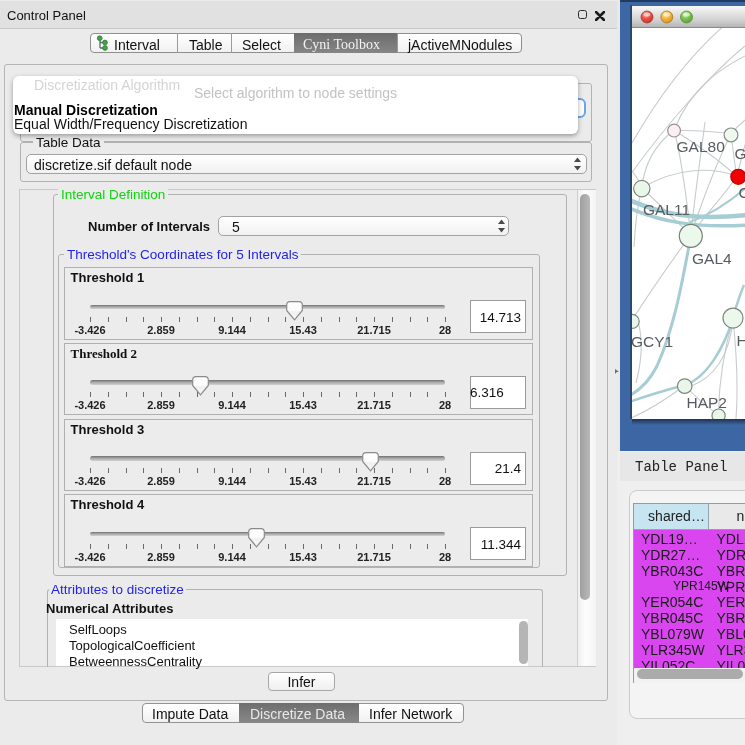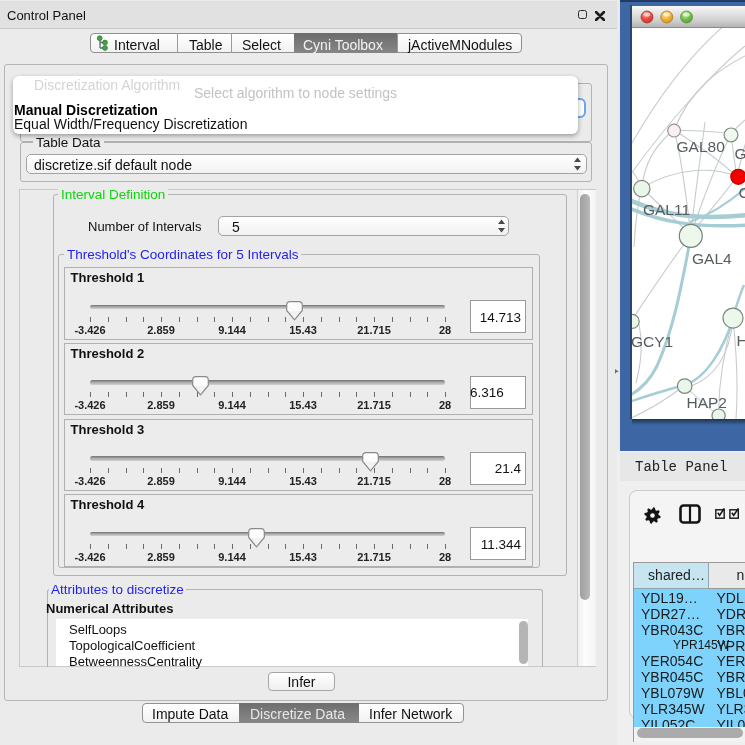--- a/index.html
+++ b/index.html
@@ -26,21 +26,21 @@
 <div class="abs" style="left:397px;top:33px;width:1px;height:20px;background:#9a9a9a;"></div>
 <svg class="abs" style="left:95px;top:34px;" width="14" height="18" viewBox="0 0 14 18">
  <path d="M5 5 L5 14 M5 8.5 L10 8.5 M5 14 L10 14" stroke="#5a6b7a" stroke-width="1.3" fill="none"></path>
  <circle cx="4.7" cy="4.2" r="2.4" fill="#4aa04a" stroke="#2e7d32" stroke-width="0.8"></circle>
  <circle cx="10" cy="8.5" r="2.4" fill="#4aa04a" stroke="#2e7d32" stroke-width="0.8"></circle>
  <circle cx="10" cy="14" r="2.4" fill="#4aa04a" stroke="#2e7d32" stroke-width="0.8"></circle>
 </svg>
 <div class="abs" style="left:114px;top:36.5px;font-size:14px;color:#111;">Interval</div>
 <div class="abs" style="left:189px;top:36.5px;font-size:14px;color:#111;">Table</div>
 <div class="abs" style="left:242px;top:36.5px;font-size:14px;color:#111;">Select</div>
-<div class="abs" style="left:303px;top:36.5px;font-size:14px;color:#f2f2f2;">Cyni Toolbox</div>
+<div class="abs" style="left:303px;top:36.5px;font-size:14px;color:#f2f2f2;font-family:Liberation Serif, serif;">Cyni Toolbox</div>
 <div class="abs" style="left:408px;top:36.5px;font-size:14px;color:#111;">jActiveMNodules</div>
 
 <div class="abs" style="left:4px;top:64px;width:604px;height:637px;border:1px solid #b5b5b5;border-radius:3px;box-sizing:border-box;background:#ebebeb;"></div>
 
 <div class="abs" style="left:20px;top:83px;width:572px;height:59px;border:1px solid #b2b2b2;border-radius:3px;box-sizing:border-box;"></div>
 <div class="abs" style="left:538px;top:98px;width:48px;height:20px;border:2.5px solid #6aa5e8;border-radius:6px;background:#fff;box-sizing:border-box;"></div>
 
 <div class="abs" style="left:20px;top:142px;width:572px;height:40px;border:1px solid #b2b2b2;border-radius:3px;box-sizing:border-box;"></div>
 <div class="abs" style="left:33px;top:135px;font-size:13.5px;color:#111;background:#ebebeb;padding:0 3px;">Table Data</div>
 <div class="abs" style="left:26px;top:154px;width:561px;height:20px;background:linear-gradient(#ffffff,#f1f1f1);border:1px solid #a2a2a2;border-radius:5px;box-sizing:border-box;"></div>
@@ -50,21 +50,21 @@
     <path d="M5.5 13.5 L9 9 L2 9 Z" fill="#4a4a4a"></path>
 </svg>
 
 <div class="abs" style="left:19px;top:189px;width:577px;height:478px;border:1px solid #c9c9c9;box-sizing:border-box;background:#ebebeb;"></div>
 
 <div class="abs" style="left:577px;top:190px;width:18px;height:476px;background:linear-gradient(90deg,#efefef,#fdfdfd 40%,#f4f4f4);border-left:1px solid #cfcfcf;"></div>
 <div class="abs" style="left:580px;top:194px;width:10px;height:406px;background:linear-gradient(90deg,#9f9f9f,#b9b9b9);border-radius:5px;"></div>
 
 <div class="abs" style="left:53px;top:194px;width:514px;height:382px;border:1px solid #b2b2b2;border-radius:3px;box-sizing:border-box;"></div>
 <div class="abs" style="left:58px;top:187px;font-size:13.5px;color:#0cd60c;background:#ebebeb;padding:0 3px;">Interval Definition</div>
-<div class="abs" style="left:88px;top:219px;font-size:13px;font-weight:normal;color:#111;">Number of Intervals</div>
+<div class="abs" style="left:88px;top:219px;font-size:13px;font-weight:bold;color:#111;">Number of Intervals</div>
 <div class="abs" style="left:218px;top:216px;width:291px;height:20px;background:linear-gradient(#ffffff,#f1f1f1);border:1px solid #a2a2a2;border-radius:5px;box-sizing:border-box;"></div>
 <div class="abs" style="left:232px;top:218.5px;font-size:14px;color:#111;">5</div>
 <svg class="abs" style="left:496px;top:219px;" width="11" height="14" viewBox="0 0 11 14">
  <path d="M5.5 0.5 L9 5 L2 5 Z" fill="#4a4a4a"></path>
     <path d="M5.5 13.5 L9 9 L2 9 Z" fill="#4a4a4a"></path>
 </svg>
 
 <div class="abs" style="left:58px;top:254px;width:482px;height:314px;border:1px solid #b2b2b2;border-radius:3px;box-sizing:border-box;"></div>
 <div class="abs" style="left:64px;top:247px;font-size:13.5px;color:#2323ee;background:#ebebeb;padding:0 3px;">Threshold's Coordinates for 5 Intervals</div>
 
@@ -105,21 +105,21 @@
         <stop offset="0" stop-color="#ffffff"></stop>
         <stop offset="0.5" stop-color="#fbfbfb"></stop>
         <stop offset="0.55" stop-color="#f1f1f1"></stop>
         <stop offset="1" stop-color="#f6f6f6"></stop>
       </linearGradient>
     </defs>
   </svg>
 <div class="abs" style="left:470px;top:300.0px;width:56px;height:33px;background:#fff;border:1px solid #9a9a9a;box-sizing:border-box;"></div>
 <div class="abs" style="left:470px;top:309.5px;width:51px;text-align:right;font-size:13.5px;color:#111;">14.713</div>
 <div class="abs" style="left:63.5px;top:342.8px;width:469.5px;height:72.5px;border:1px solid #b0b0b0;box-sizing:border-box;background:#ececec;"></div>
-<div class="abs" style="left:70.5px;top:345.8px;font-size:13px;font-weight:bold;color:#111;">Threshold 2</div>
+<div class="abs" style="left:70.5px;top:345.8px;font-size:13px;font-weight:bold;color:#111;font-family:Liberation Serif, serif;">Threshold 2</div>
 <div class="abs" style="left:90.0px;top:380.3px;width:355.0px;height:4.5px;border-radius:2.5px;background:linear-gradient(#6f6f6f,#a8a8a8 45%,#d2d2d2);"></div>
 <div class="abs" style="left:90.00px;top:392.3px;width:1px;height:5px;background:#6a6a6a;"></div>
 <div class="abs" style="left:107.75px;top:392.3px;width:1px;height:5px;background:#6a6a6a;"></div>
 <div class="abs" style="left:125.50px;top:392.3px;width:1px;height:5px;background:#6a6a6a;"></div>
 <div class="abs" style="left:143.25px;top:392.3px;width:1px;height:5px;background:#6a6a6a;"></div>
 <div class="abs" style="left:161.00px;top:392.3px;width:1px;height:5px;background:#6a6a6a;"></div>
 <div class="abs" style="left:178.75px;top:392.3px;width:1px;height:5px;background:#6a6a6a;"></div>
 <div class="abs" style="left:196.50px;top:392.3px;width:1px;height:5px;background:#6a6a6a;"></div>
 <div class="abs" style="left:214.25px;top:392.3px;width:1px;height:5px;background:#6a6a6a;"></div>
 <div class="abs" style="left:232.00px;top:392.3px;width:1px;height:5px;background:#6a6a6a;"></div>
@@ -368,21 +368,21 @@
  <rect x="1.5" y="1.5" width="19" height="17" rx="3" fill="none" stroke="#141414" stroke-width="2.6"></rect>
  <path d="M11 2 L11 18" stroke="#141414" stroke-width="2.2"></path>
 </svg>
 <svg class="abs" style="left:714.5px;top:508px;" width="26" height="11" viewBox="0 0 26 11">
  <rect x="0.8" y="1.8" width="8.4" height="8.4" fill="none" stroke="#141414" stroke-width="1.4"></rect>
  <path d="M2.8 4.8 L4.6 7.4 L9.3 0.4" stroke="#141414" stroke-width="1.6" fill="none"></path>
  <rect x="14.9" y="1.8" width="8.4" height="8.4" fill="none" stroke="#141414" stroke-width="1.4"></rect>
  <path d="M16.9 4.8 L18.7 7.4 L23.4 0.4" stroke="#141414" stroke-width="1.6" fill="none"></path>
 </svg>
 
-<div class="abs" style="left:632.5px;top:562px;width:113px;height:178.5px;background:#7dd3fc;border-left:1px solid #9a9a9a;border-top:1px solid #9a9a9a;overflow:hidden;">
+<div class="abs" style="left:632.5px;top:503px;width:113px;height:178.5px;background:#d946ef;border-left:1px solid #9a9a9a;border-top:1px solid #9a9a9a;overflow:hidden;">
  <div class="abs" style="left:0;top:0;width:75px;height:25.5px;background:#c7e5f1;border-right:1px solid #8fa6b0;border-bottom:1px solid #8fa6b0;box-sizing:border-box;text-align:center;"><span style="font-size:14px;color:#222;line-height:25px;position:relative;left:6px;">shared…</span></div>
  <div class="abs" style="left:75px;top:0;width:39px;height:25.5px;background:#e9e9e9;border-bottom:1px solid #9a9a9a;box-sizing:border-box;"><span style="font-size:14px;color:#222;line-height:25px;margin-left:28px;">n</span></div>
  <div class="abs" style="left:7.5px;top:27.0px;font-size:14px;color:#1a1a1a;">YDL19…</div>
 <div class="abs" style="left:83px;top:27.0px;font-size:14px;color:#1a1a1a;">YDL1</div>
 <div class="abs" style="left:7.5px;top:42.9px;font-size:14px;color:#1a1a1a;">YDR27…</div>
 <div class="abs" style="left:83px;top:42.9px;font-size:14px;color:#1a1a1a;">YDR2</div>
 <div class="abs" style="left:7.5px;top:58.7px;font-size:14px;color:#1a1a1a;">YBR043C</div>
 <div class="abs" style="left:83px;top:58.7px;font-size:14px;color:#1a1a1a;">YBR0</div>
 <div class="abs" style="left:7.5px;top:74.6px;font-size:12px;color:#1a1a1a;margin-left:32px;">YPR145W</div>
 <div class="abs" style="left:83px;top:74.6px;font-size:14px;color:#1a1a1a;">YPR1</div>

